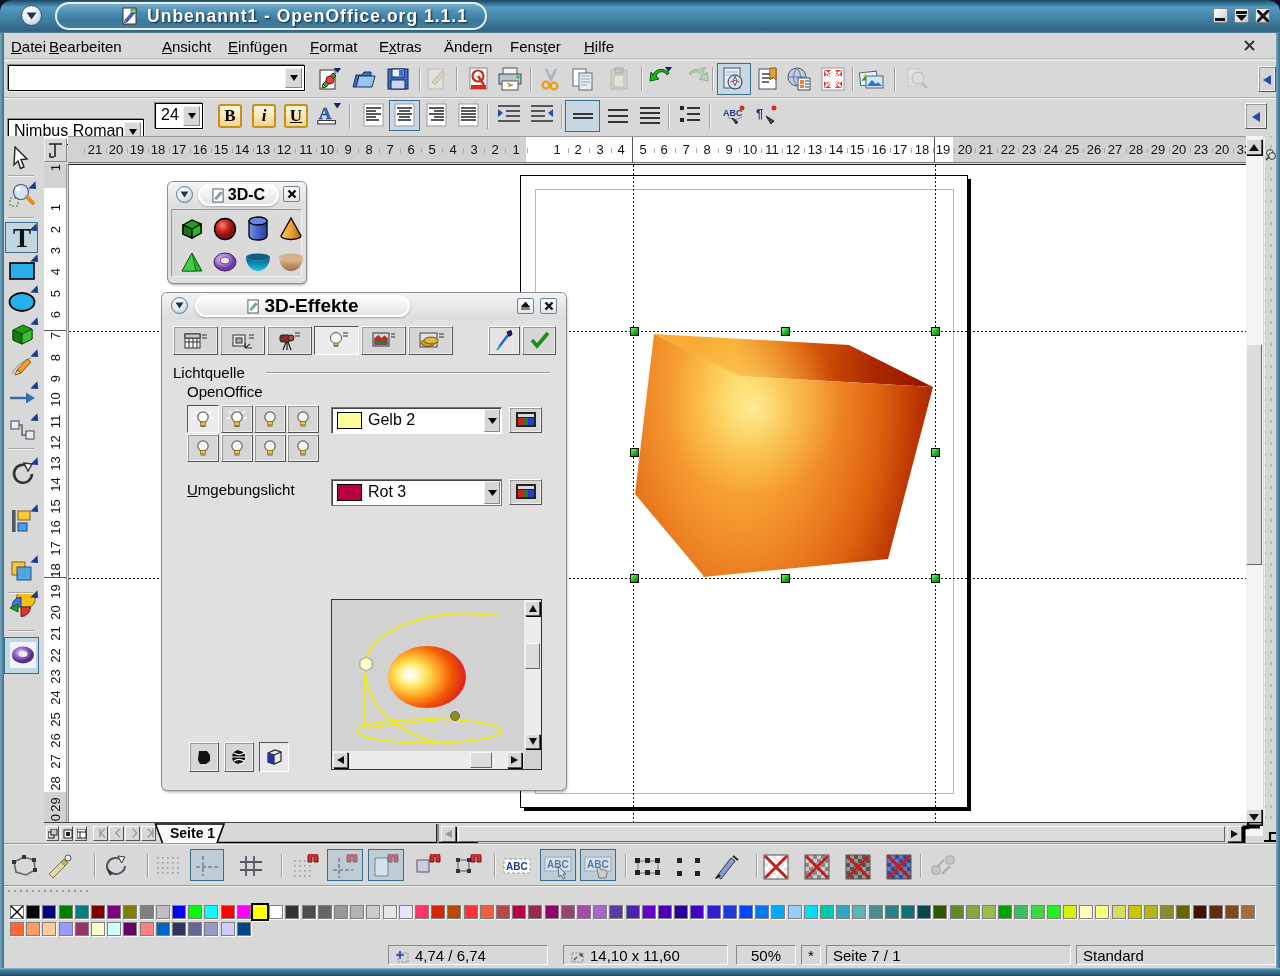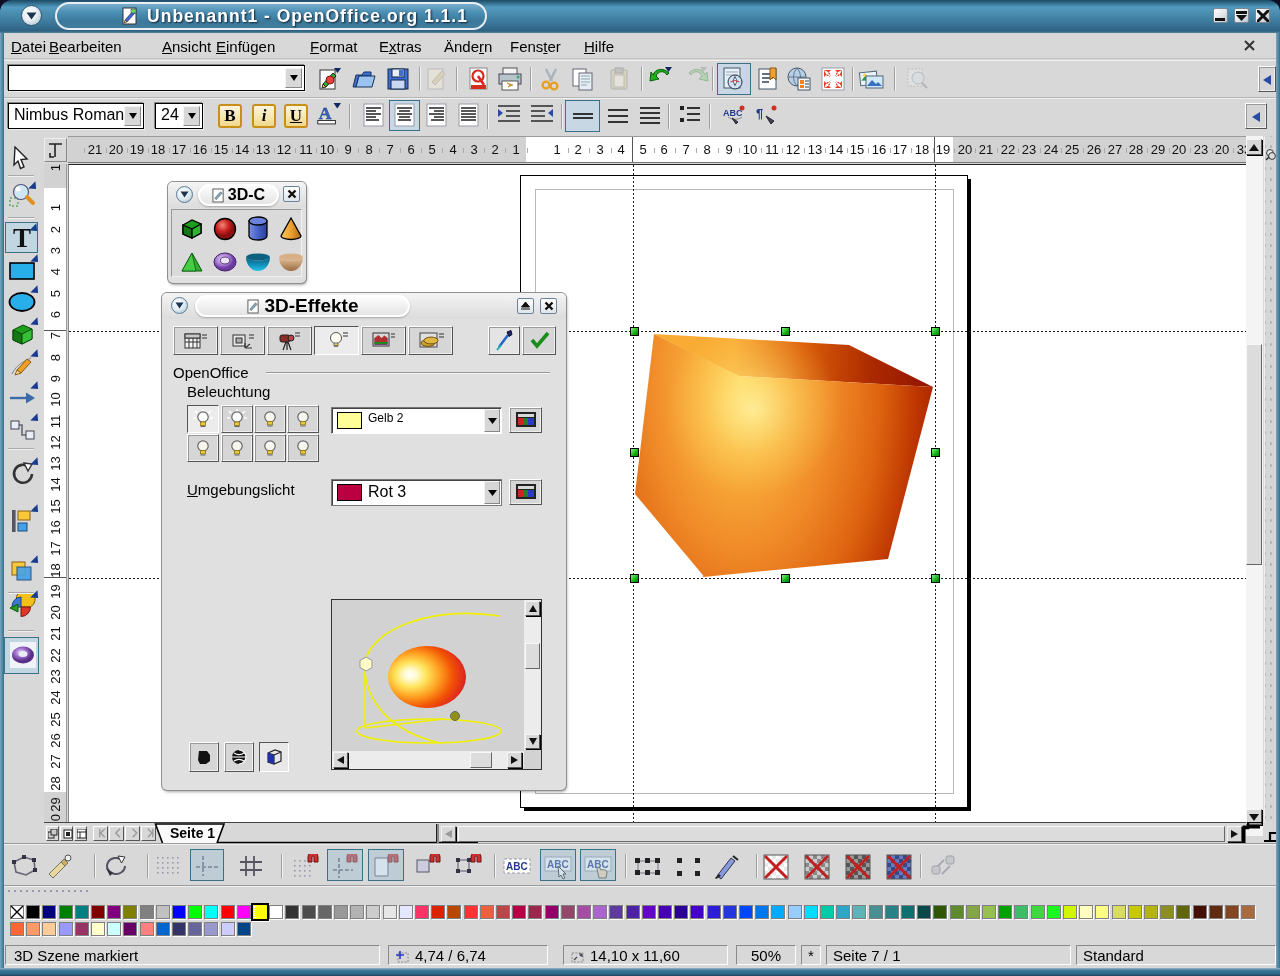--- a/index.html
+++ b/index.html
@@ -117,21 +117,21 @@
         <svg width="12" height="12" viewBox="0 0 12 12">
           <path d="M1 1 L11 11 M11 1 L1 11" stroke="#111" stroke-width="3" stroke-linecap="round"></path>
         </svg>
       </div>
 </div>
 
 <div id="menubar">
   <span class="menuitem" style="left:11px"><u>D</u>atei</span>
   <span class="menuitem" style="left:49px"><u>B</u>earbeiten</span>
   <span class="menuitem" style="left:162px"><u>A</u>nsicht</span>
-  <span class="menuitem" style="left:216px"><u>E</u>infügen</span>
+  <span class="menuitem" style="left:228px"><u>E</u>infügen</span>
   <span class="menuitem" style="left:310px"><u>F</u>ormat</span>
   <span class="menuitem" style="left:379px">E<u>x</u>tras</span>
   <span class="menuitem" style="left:444px">Ände<u>r</u>n</span>
   <span class="menuitem" style="left:510px">Fens<u>t</u>er</span>
   <span class="menuitem" style="left:584px"><u>H</u>ilfe</span>
   <svg class="abs" style="left:1243px;top:6px" width="13" height="13">
         <path d="M2 2 L11 11 M11 2 L2 11" stroke="#333" stroke-width="2"></path>
       </svg>
 </div>
 
@@ -248,21 +248,21 @@
   <div class="tsep" style="left:852px;top:6px;height:24px"></div>
   <div class="tsep" style="left:894px;top:6px;height:24px"></div>
   <div class="btn3d" style="left:1258px;top:5px;width:18px;height:26px">
         <svg class="abs" style="left:4px;top:8px" width="9" height="10">
           <path d="M8 0 v10 l-8 -5 z" fill="#2a4aa8"></path>
         </svg>
       </div>
 </div>
 
 <div id="tb2">
-  <div class="combo" style="left:8px;top:5px;width:136px;height:26px;font-size:16px;padding:2px 17px 0 5px;">Nimbus Roman<div class="combobtn">
+  <div class="combo" style="left:8px;top:21px;width:136px;height:26px;font-size:16px;padding:2px 17px 0 5px;">Nimbus Roman<div class="combobtn">
           <span class="arrdn"></span>
         </div></div>
   <div class="combo" style="left:155px;top:5px;width:48px;height:26px;font-size:16px;padding:2px 0 0 5px;">24<div class="combobtn">
           <span class="arrdn"></span>
         </div></div>
   <div class="abs" style="left:218px;top:6px;width:24px;height:24px;border:2px solid #c89018;border-radius:3px;background:linear-gradient(180deg,#fdf6e0,#f0d88a);text-align:center;font-weight:bold;font-size:17px;font-family:'Liberation Serif',serif;">B</div>
   <div class="abs" style="left:252px;top:6px;width:24px;height:24px;border:2px solid #c89018;border-radius:3px;background:linear-gradient(180deg,#fdf6e0,#f0d88a);text-align:center;font-weight:bold;font-style:italic;font-size:17px;font-family:'Liberation Serif',serif;">i</div>
   <div class="abs" style="left:284px;top:6px;width:24px;height:24px;border:2px solid #c89018;border-radius:3px;background:linear-gradient(180deg,#fdf6e0,#f0d88a);text-align:center;font-weight:bold;font-size:17px;font-family:'Liberation Serif',serif;text-decoration:underline;">U</div>
   <svg class="ticon" style="left:315px;top:4px" viewBox="0 0 28 28">
         <text x="4" y="18" font-family="Liberation Serif" font-size="19" font-weight="bold" fill="#3467c8" stroke="#1a3464" stroke-width=".4">A</text>
@@ -852,23 +852,23 @@
   <svg class="abs" style="left:333px;top:37px" width="19" height="22" viewBox="0 0 19 22">
       <path d="M4 17 L13 5" stroke="#26c" stroke-width="2.5"></path>
       <path d="M12 2 l4 -1.5 1 4 -3 2 z" fill="#226" stroke="#113"></path>
       <path d="M2 20 l4 -5" stroke="#2aa" stroke-width="2"></path>
     </svg>
   <div class="btn3d" style="left:360px;top:33px;width:34px;height:29px"></div>
   <svg class="abs" style="left:368px;top:38px" width="20" height="18" viewBox="0 0 20 18">
       <path d="M2 9 L7 15 L18 2" fill="none" stroke="#1a8c1a" stroke-width="3.6"></path>
     </svg>
 
-  <div class="abs" style="left:11px;top:71px;font-size:15px;color:#000">OpenOffice</div>
+  <div class="abs" style="left:11px;top:71px;font-size:15px;color:#000">Lichtquelle</div>
   <div class="abs" style="left:104px;top:79px;width:284px;height:1px;background:#999;box-shadow:0 1px 0 #f4f4f4"></div>
-  <div class="abs" style="left:25px;top:90px;font-size:15px;color:#000">Beleuchtung</div>
+  <div class="abs" style="left:25px;top:90px;font-size:15px;color:#000">OpenOffice</div>
 
   <div class="btn3din" style="left:25px;top:112px;width:32px;height:28px;background:#ececec"></div>
   <div class="btn3d" style="left:59px;top:112px;width:32px;height:28px"></div>
   <div class="btn3d" style="left:92px;top:112px;width:32px;height:28px"></div>
   <div class="btn3d" style="left:125px;top:112px;width:32px;height:28px"></div>
   <div class="btn3d" style="left:25px;top:141px;width:32px;height:28px"></div>
   <div class="btn3d" style="left:59px;top:141px;width:32px;height:28px"></div>
   <div class="btn3d" style="left:92px;top:141px;width:32px;height:28px"></div>
   <div class="btn3d" style="left:125px;top:141px;width:32px;height:28px"></div>
 
@@ -914,21 +914,21 @@
       <path d="M5.5 16 h5" stroke="#666"></path>
     </svg>
   <svg class="abs" style="left:133px;top:146px" width="16" height="19" viewBox="0 0 16 19">
       <circle cx="8" cy="7" r="5.2" fill="#f6f6ee" stroke="#666" stroke-width="1.2"></circle>
       <rect x="5.5" y="11.5" width="5" height="3.4" fill="#e8c838" stroke="#887018" stroke-width=".8"></rect>
       <path d="M5.5 16 h5" stroke="#666"></path>
     </svg>
 
   <div class="abs" style="left:169px;top:114px;width:171px;height:27px;background:#fff;border:1px solid #777;border-bottom-color:#fff;border-right-color:#fff;box-shadow:1px 1px 0 #444 inset"></div>
   <div class="abs" style="left:175px;top:119px;width:25px;height:17px;background:#ffff99;border:1px solid #000"></div>
-  <div class="abs" style="left:206px;top:118px;font-size:12px">Gelb 2</div>
+  <div class="abs" style="left:206px;top:118px;font-size:16px">Gelb 2</div>
   <div class="abs" style="left:322px;top:116px;width:16px;height:23px;background:#d6d6d6;border:1px solid #888;border-top-color:#f4f4f4;border-left-color:#f4f4f4"></div>
   <svg class="abs" style="left:326px;top:125px" width="9" height="6">
       <path d="M0 0 h9 l-4.5 6 z" fill="#000"></path>
     </svg>
   <div class="btn3d" style="left:347px;top:114px;width:33px;height:26px"></div>
   <svg class="abs" style="left:354px;top:119px" width="20" height="15" viewBox="0 0 20 15">
       <rect x="0" y="0" width="20" height="15" fill="#222"></rect>
       <rect x="2" y="2" width="16" height="3" fill="#d8d8d8"></rect>
       <rect x="2" y="6" width="5" height="7" fill="#d02020"></rect>
       <rect x="7" y="6" width="5" height="7" fill="#2a7a2a"></rect>
@@ -1444,21 +1444,20 @@
       <div class="sw" style="left:140px;top:921px;background:#ff8080"></div>
       <div class="sw" style="left:156px;top:921px;background:#0066cc"></div>
       <div class="sw" style="left:172px;top:921px;background:#333366"></div>
       <div class="sw" style="left:188px;top:921px;background:#666699"></div>
       <div class="sw" style="left:204px;top:921px;background:#9999cc"></div>
       <div class="sw" style="left:221px;top:921px;background:#ccccff"></div>
       <div class="sw" style="left:237px;top:921px;background:#004586"></div>
     </div>
 </div>
 <div id="statusbar">
-<div class="sfield" style="left:5px;width:375px;text-align:left;padding-left:8px;">3D Szene markiert</div>
 <div class="sfield" style="left:388px;width:160px;text-align:left;padding-left:6px;"><svg style="vertical-align:-2px;margin-right:6px" width="14" height="13">
         <rect x="3" y="3" width="10" height="9" fill="none" stroke="#888" stroke-dasharray="2 1.4"></rect>
         <path d="M1 5 h8 M5 1 v8" stroke="#2a3ac8" stroke-width="1.6"></path>
       </svg>4,74 / 6,74</div>
 <div class="sfield" style="left:563px;width:165px;text-align:left;padding-left:6px;"><svg style="vertical-align:-2px;margin-right:6px" width="14" height="13">
         <rect x="2" y="3" width="11" height="9" fill="none" stroke="#888" stroke-dasharray="2 1.4"></rect>
         <path d="M4 10 l3 -3 M10 6 l2 -2 M12 4 h-3 M12 4 v3" stroke="#445" stroke-width="1.2"></path>
       </svg>14,10 x 11,60</div>
 <div class="sfield" style="left:736px;width:60px;text-align:center;">50%</div>
 <div class="sfield" style="left:801px;width:20px;text-align:center;">*</div>

